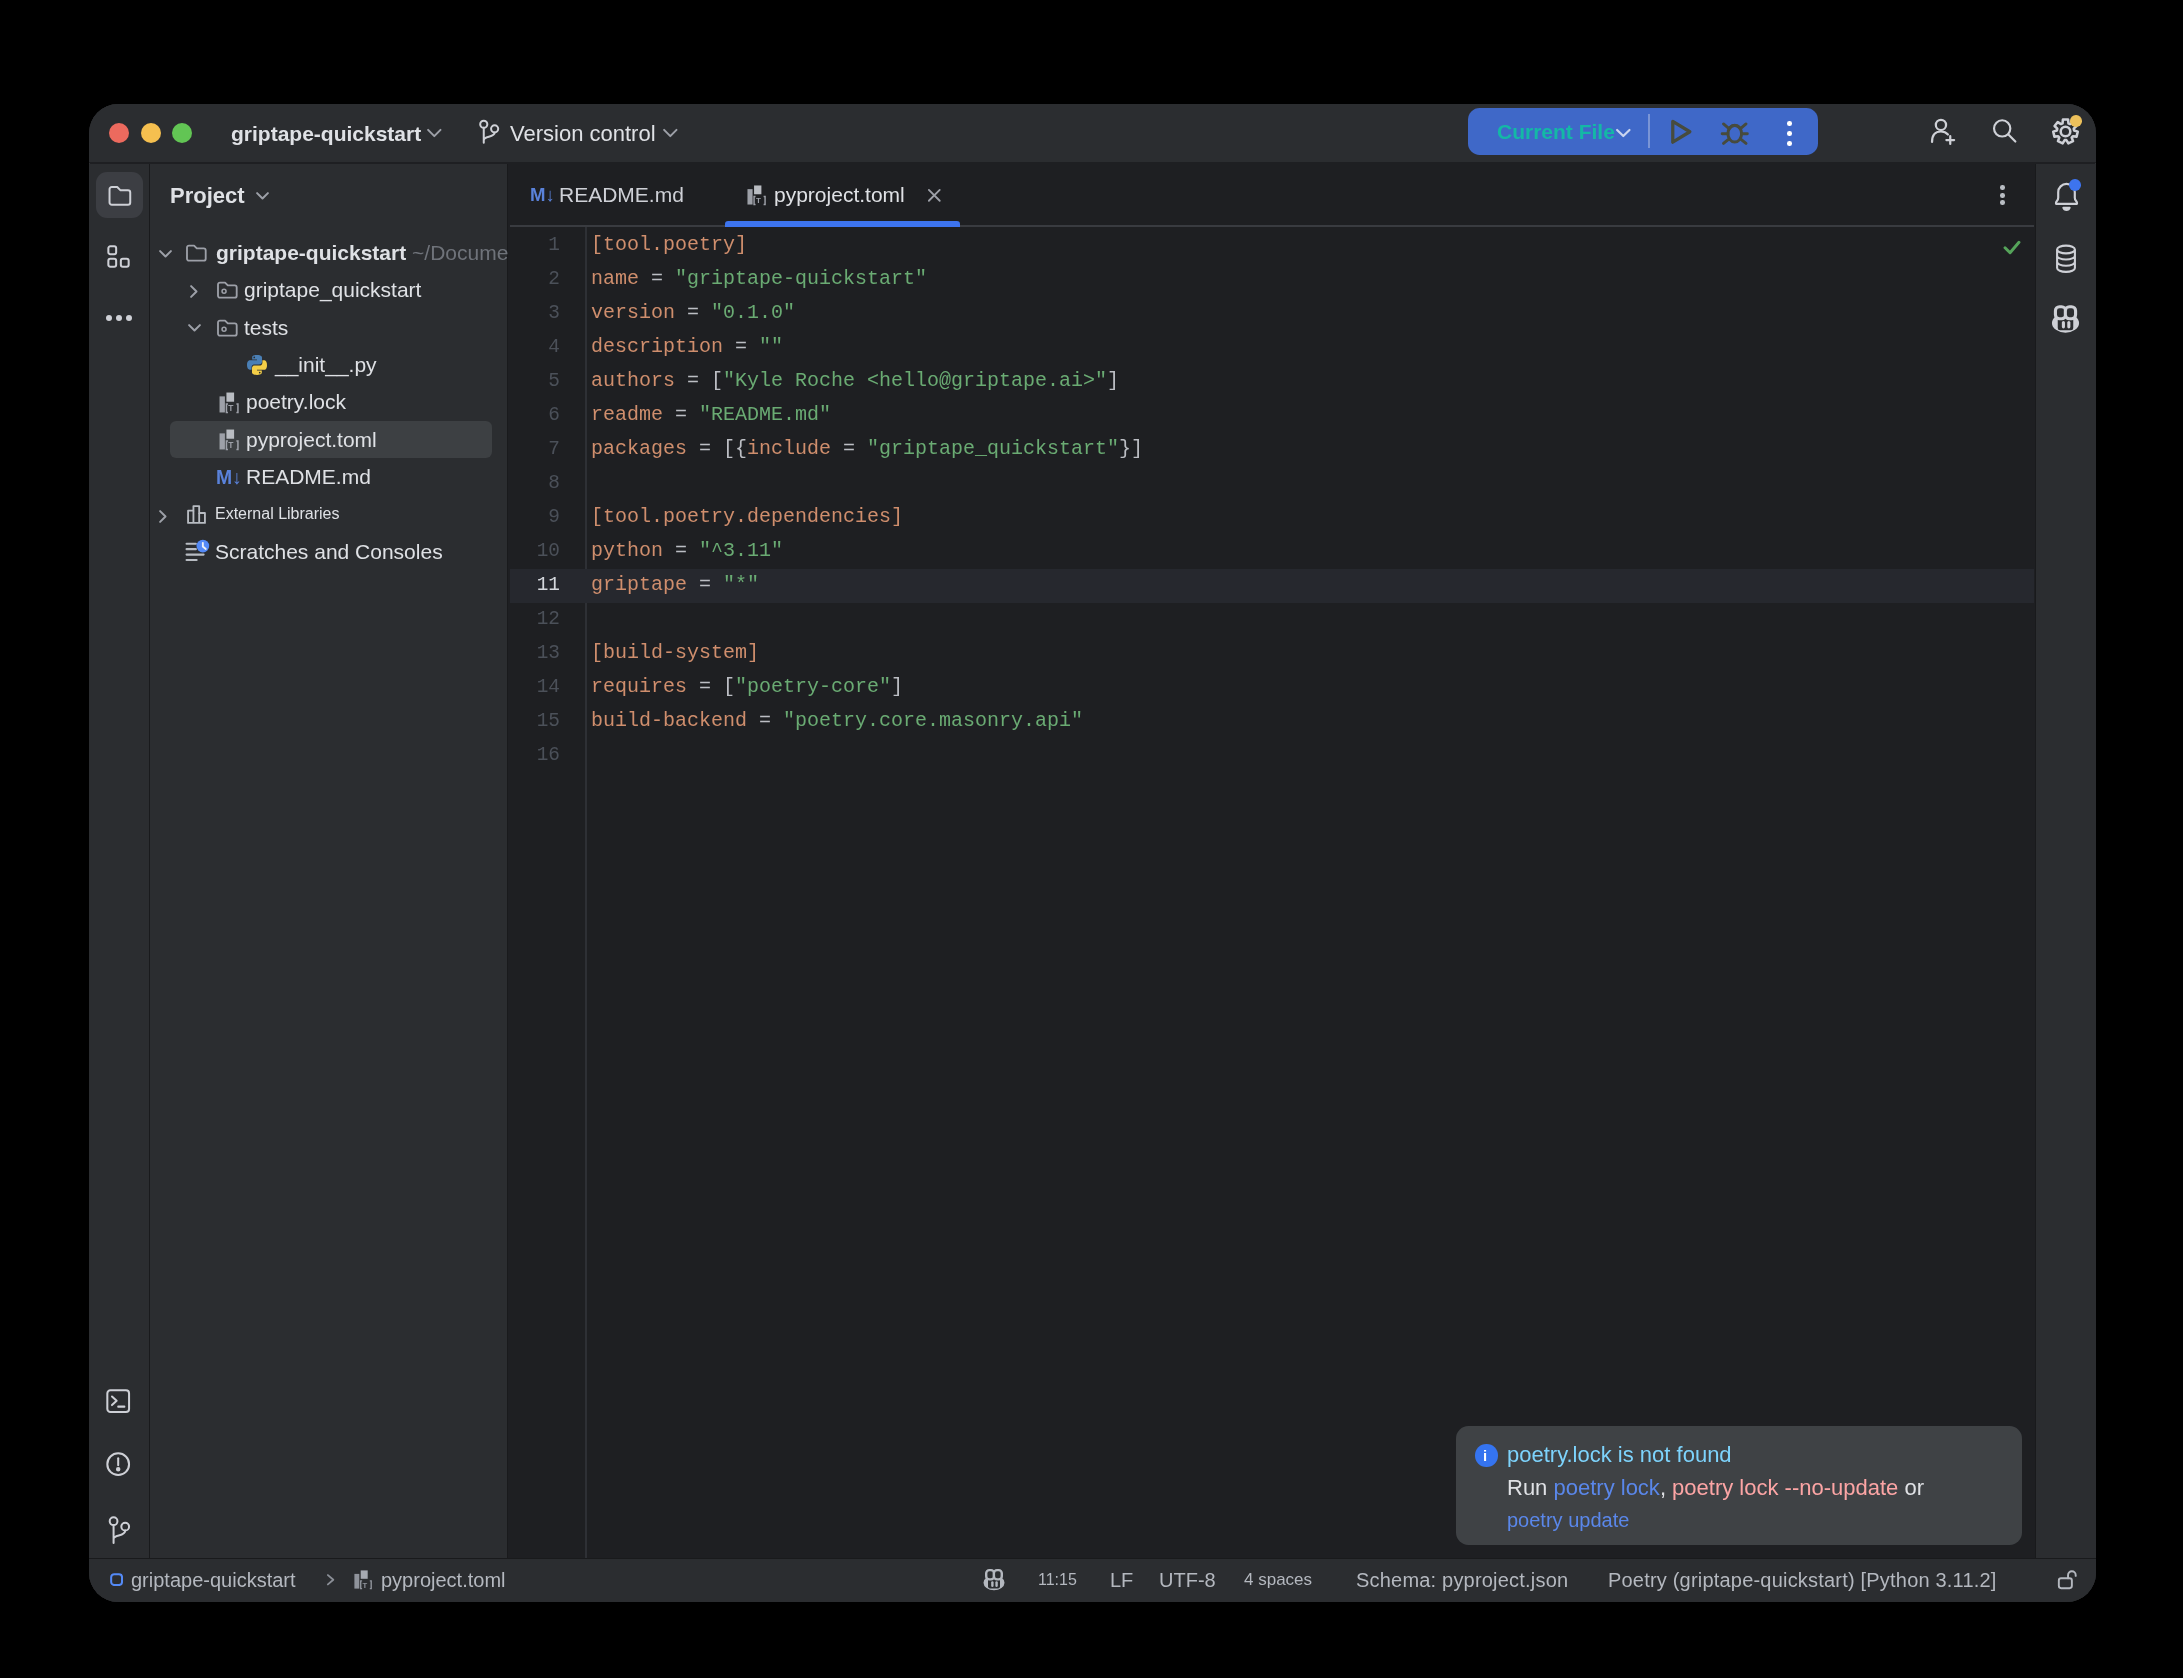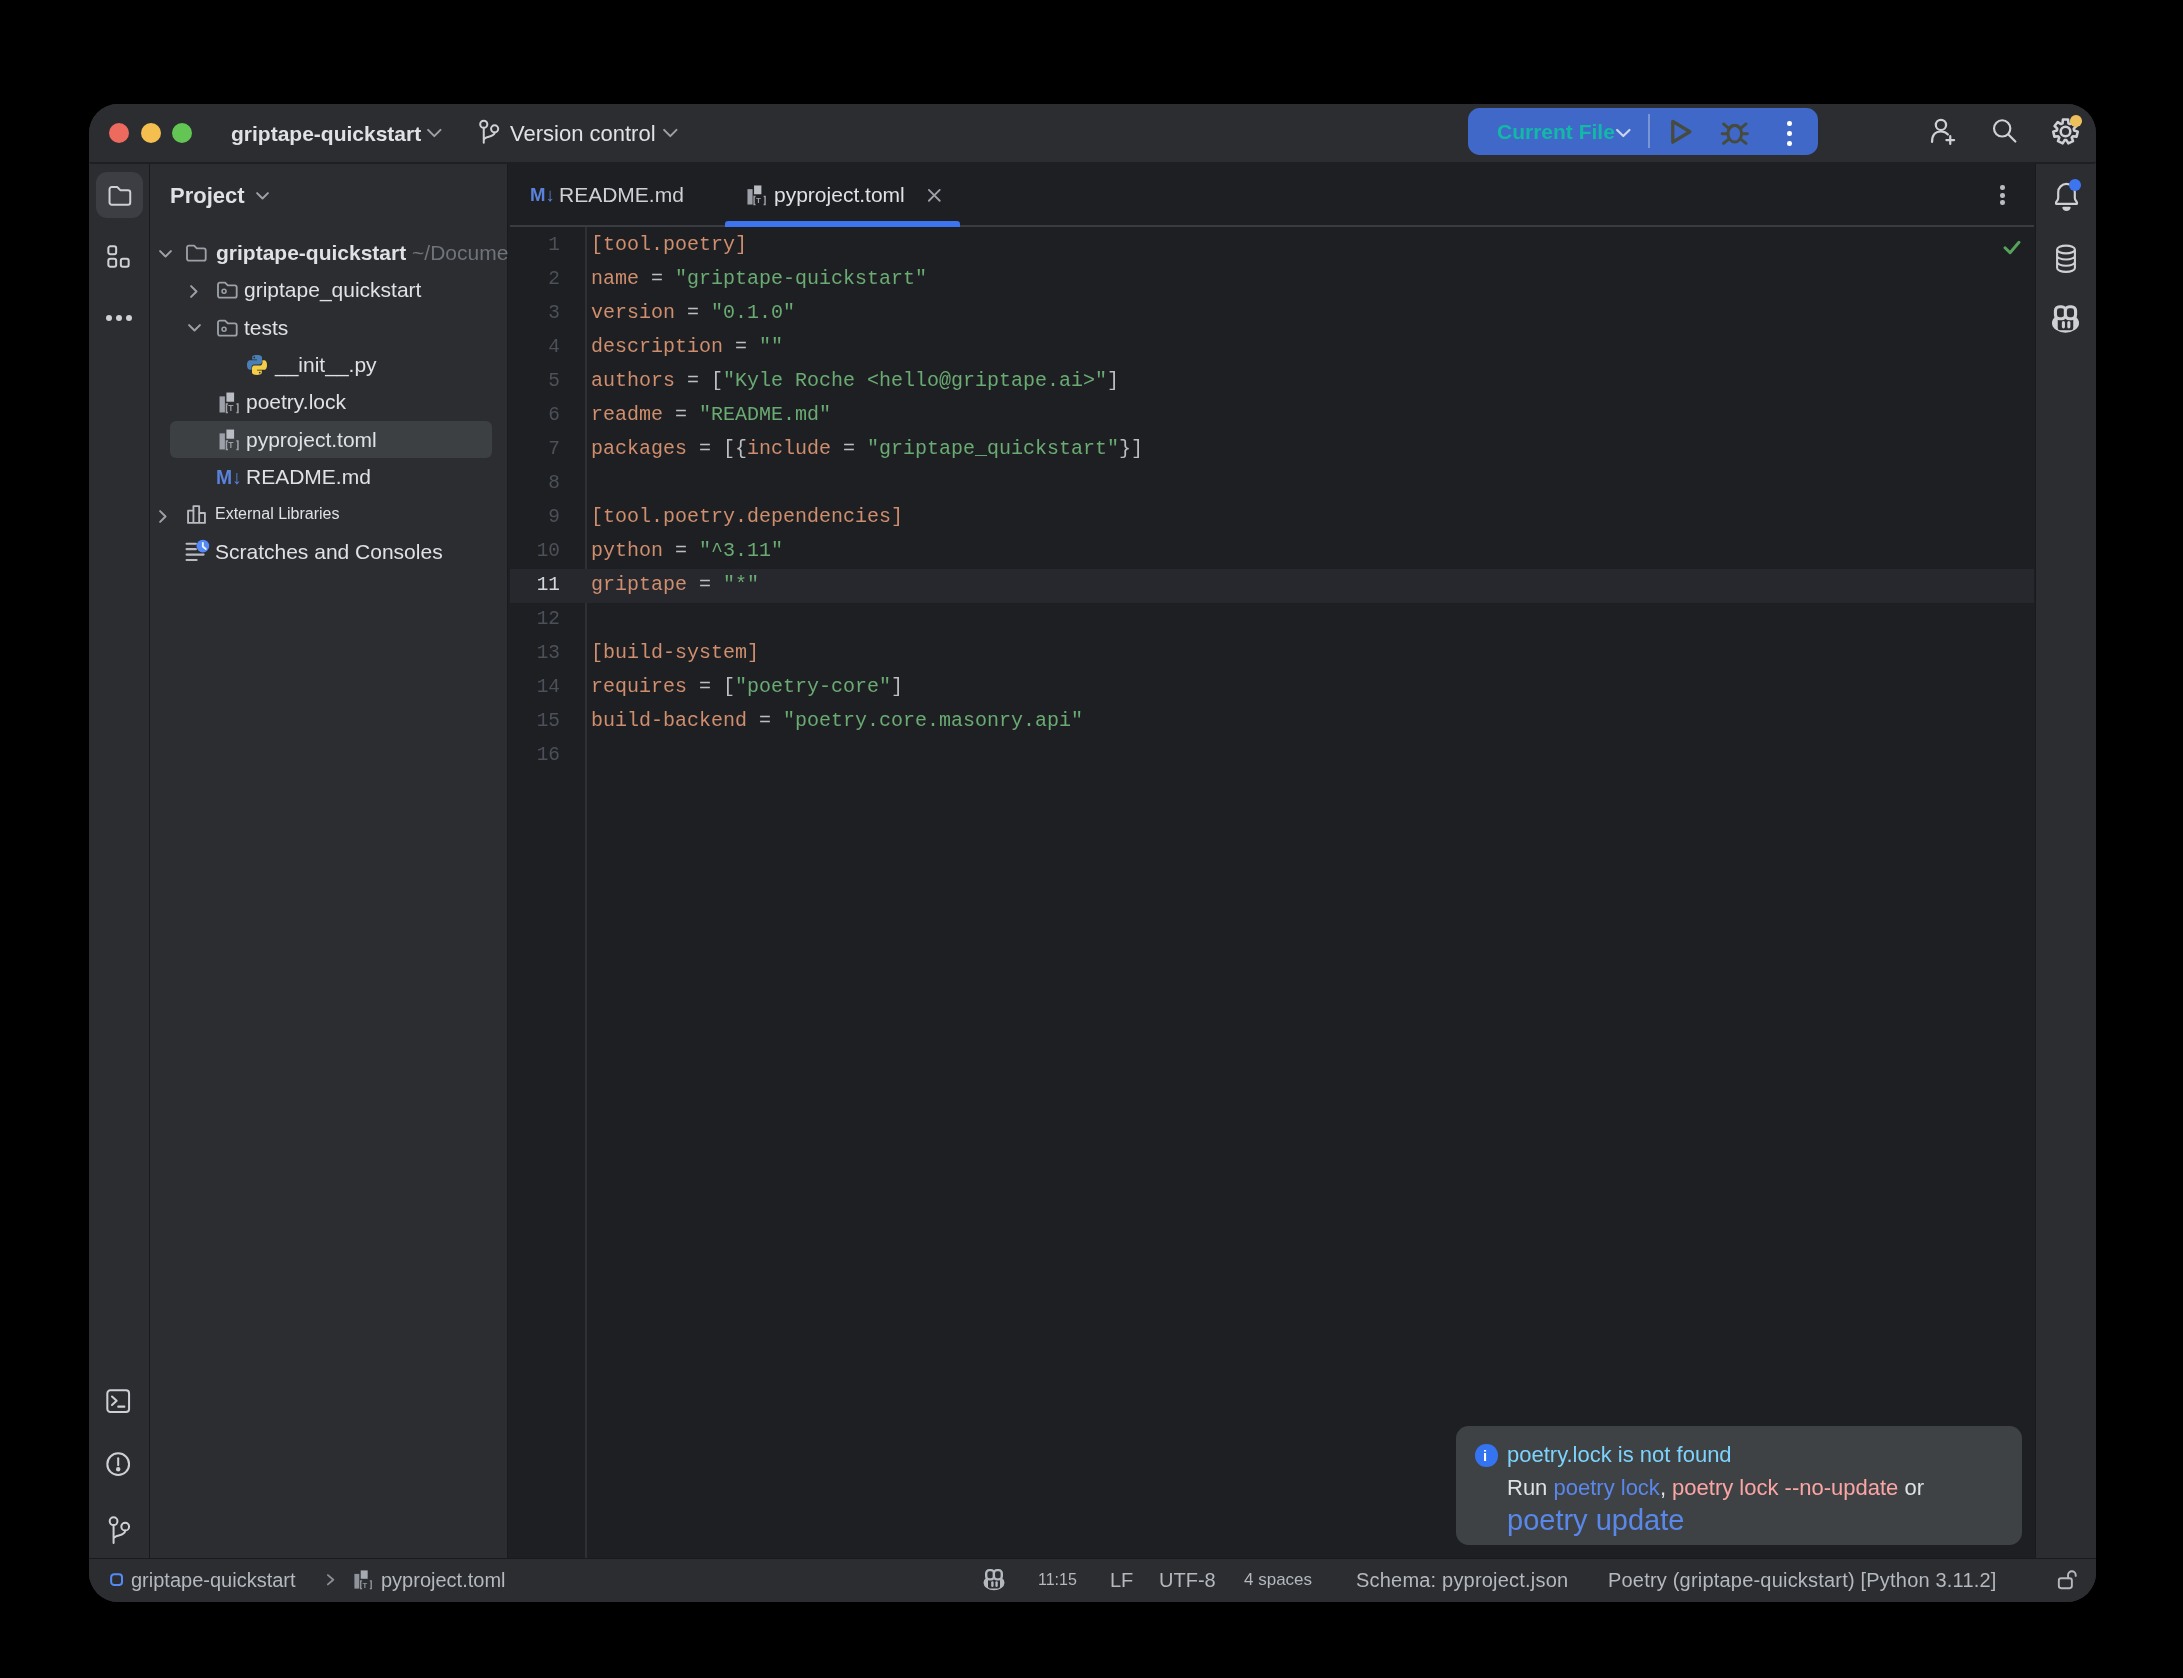--- a/index.html
+++ b/index.html
@@ -276,21 +276,21 @@
       <rect x="16.3" y="22" width="4" height="9.5" rx="2" fill="#ced0d6"></rect>
       <rect x="23.3" y="22" width="4" height="9.5" rx="2" fill="#ced0d6"></rect>
     </svg>
 
   
   <div class="a" style="left:1367px;top:1322px;width:566px;height:119px;background:#3f4245;border-radius:12.4px"></div>
   <div class="dot" style="left:1386px;top:1340px;width:22.5px;height:22.5px;background:#3574f0"></div>
   <div class="tx" style="left:1394px;top:1352px;font-size:14.8px;font-weight:700;color:#fff">i</div>
   <div class="tx" style="left:1418px;top:1351px;font-size:22px;font-weight:400;color:#7dd3fc">poetry.lock is not found</div>
   <div class="tx" style="left:1418px;top:1384px;font-size:22px;color:#dfe1e5">Run <span style="color:#5a87ea">poetry lock</span>, <span style="color:#fca5a5">poetry lock --no-update</span> or</div>
-  <div class="tx" style="left:1418px;top:1416px;font-size:29px;color:#5a87ea">poetry update</div>
+  <div class="tx" style="left:1418px;top:1416px;font-size:20px;color:#5a87ea">poetry update</div>
 
   
   <div class="statusbar"></div>
   <svg class="a" style="left:21px;top:1469px" width="13.2" height="13.2" viewBox="0 0 17 17">
       <rect x="1.5" y="1.5" width="14" height="14" rx="4" stroke="#548af7" stroke-width="2.6" fill="none"></rect>
     </svg>
   <div class="tx" style="left:42px;top:1476px;font-size:20px;color:#b4b8bf">griptape-quickstart</div>
   <svg class="a" style="left:235px;top:1468px" width="14" height="15.5" viewBox="0 0 18 20">
       <path d="M5 4 L12 10 L5 16" stroke="#8a8e96" stroke-width="2.4" fill="none" stroke-linecap="round" stroke-linejoin="round"></path>
     </svg>

